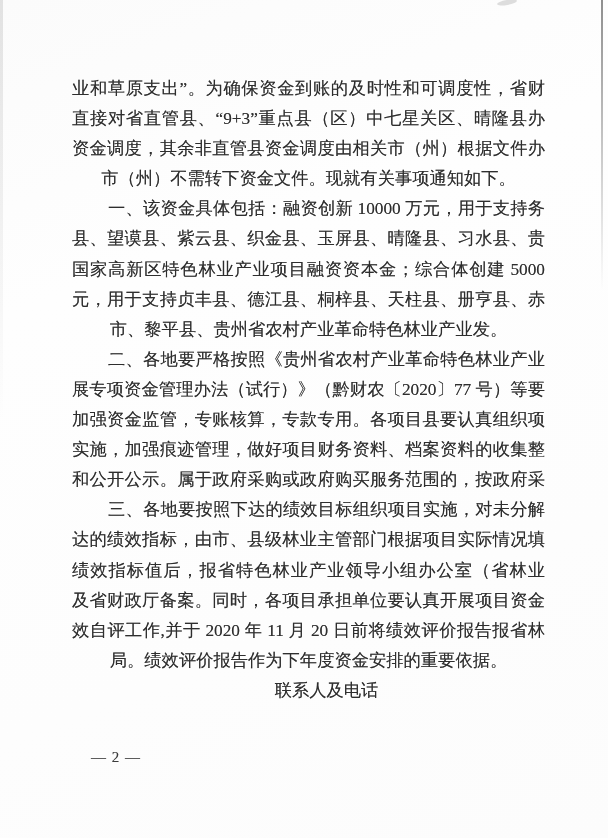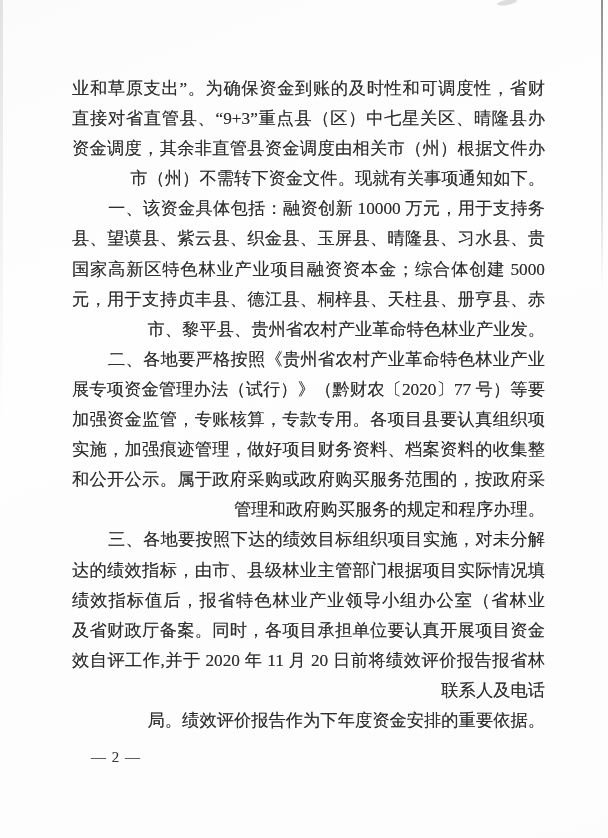--- a/index.html
+++ b/index.html
@@ -54,21 +54,21 @@
     text-shadow: 0 0 0.5px rgba(46,46,46,0.55);
   }
   .line {
     text-align: justify;
     text-align-last: justify;
     text-justify: inter-character;
     height: 30.1px;
     overflow: hidden;
   }
   .line.last {
-    text-align: right;
+    text-align: center;
     text-align-last: auto;
   }
   .line.indent {
     text-indent: 36px;
   }
   .footer-page-number {
     position: absolute;
     left: 91px;
     top: 748px;
     font-size: 15px;
@@ -94,24 +94,23 @@
       <div class="line indent">一、该资金具体包括：融资创新 10000 万元，用于支持务川</div>
       <div class="line">县、望谟县、紫云县、织金县、玉屏县、晴隆县、习水县、贵阳</div>
       <div class="line">国家高新区特色林业产业项目融资资本金；综合体创建 5000 万</div>
       <div class="line">元，用于支持贞丰县、德江县、桐梓县、天柱县、册亨县、赤水</div>
       <div class="line last">市、黎平县、贵州省农村产业革命特色林业产业发。</div>
       <div class="line indent">二、各地要严格按照《贵州省农村产业革命特色林业产业发</div>
       <div class="line">展专项资金管理办法（试行）》（黔财农〔2020〕77 号）等要求，</div>
       <div class="line">加强资金监管，专账核算，专款专用。各项目县要认真组织项目</div>
       <div class="line">实施，加强痕迹管理，做好项目财务资料、档案资料的收集整理</div>
       <div class="line">和公开公示。属于政府采购或政府购买服务范围的，按政府采购</div>
-      <div class="line last">管理和政府购买服务的规定和程序办理。</div>
       <div class="line indent">三、各地要按照下达的绩效目标组织项目实施，对未分解下</div>
       <div class="line">达的绩效指标，由市、县级林业主管部门根据项目实际情况填列</div>
       <div class="line">绩效指标值后，报省特色林业产业领导小组办公室（省林业局）</div>
       <div class="line">及省财政厅备案。同时，各项目承担单位要认真开展项目资金绩</div>
       <div class="line">效自评工作,并于 2020 年 11 月 20 日前将绩效评价报告报省林业</div>
+      <div class="line last">局。绩效评价报告作为下年度资金安排的重要依据。</div>
       <div class="line last indent">联系人及电话</div>
-      <div class="line last">局。绩效评价报告作为下年度资金安排的重要依据。</div>
     </div>
 
   <div class="footer-page-number">— 2 —</div>
 </div>
 
 </body></html>

